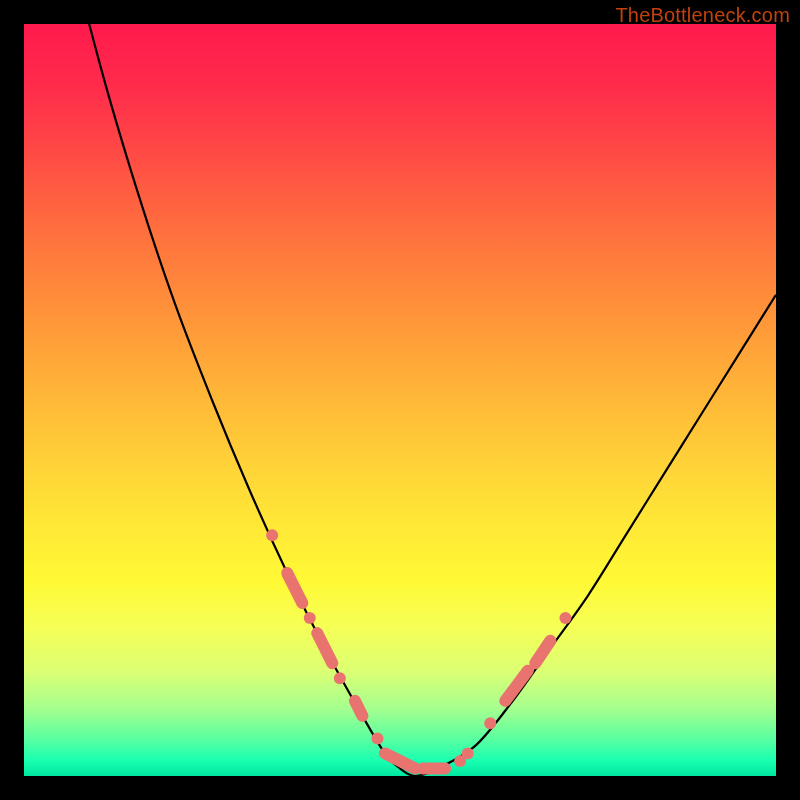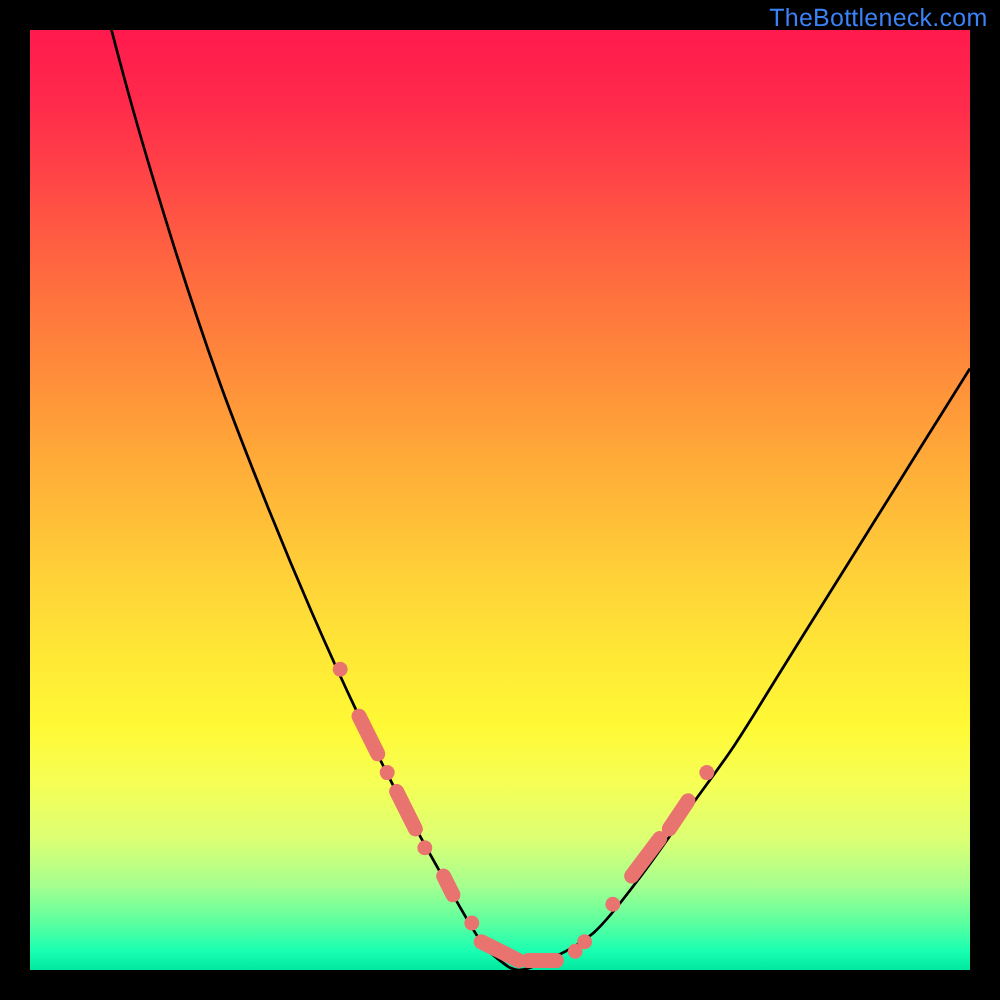--- a/index.html
+++ b/index.html
@@ -31,21 +31,21 @@
       #dcff73 86%,
       #a6ff8f 91%,
       #5bffa0 95%,
       #19ffb1 98%,
       #00e8a0 100%);
   }
   .watermark {
     position: absolute;
     top: 4px;
     right: 10px;
-    color: #3b82f6;
+    color: #c2410c;
     font-size: 20px;
     letter-spacing: 0.2px;
     font-weight: 500;
     z-index: 5;
   }
   svg.curve {
     position: absolute;
     left: 0;
     top: 0;
     width: 752px;

